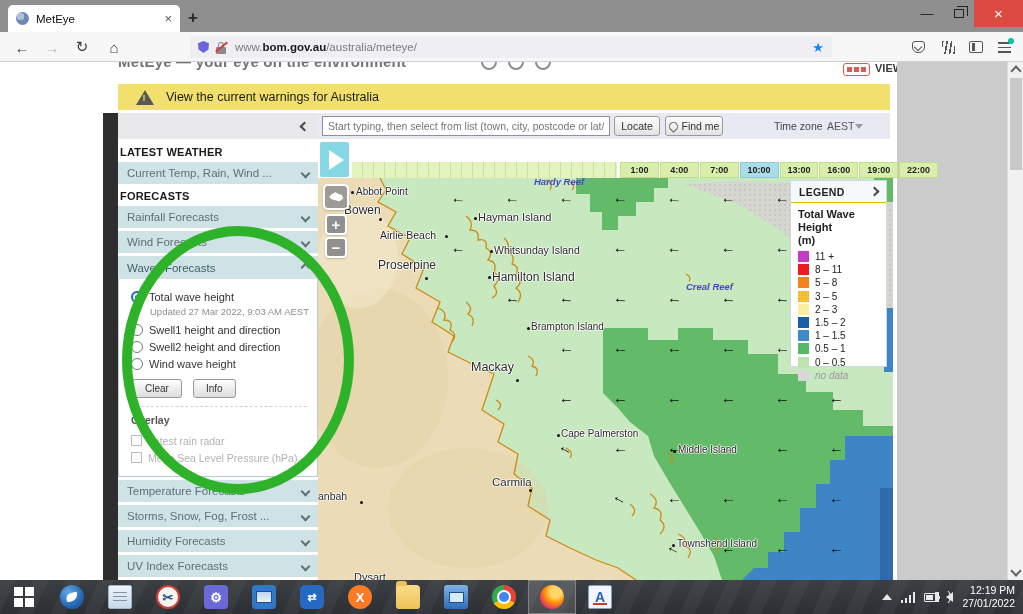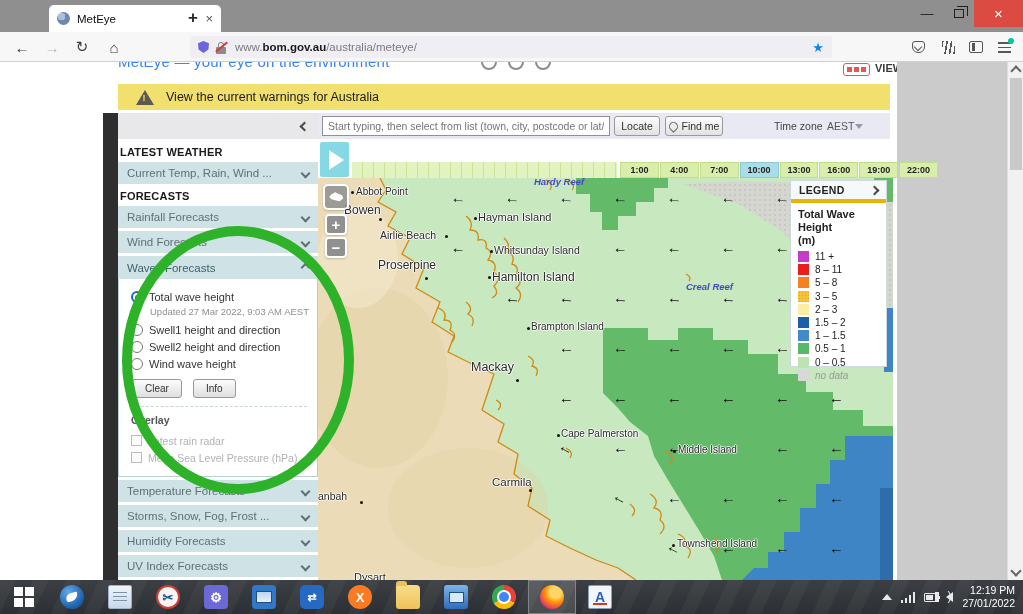--- a/index.html
+++ b/index.html
@@ -1,21 +1,21 @@
 <!DOCTYPE html>
 <html><head>
 <meta charset="utf-8">
 <style>
   *{margin:0;padding:0;box-sizing:border-box;}
   html,body{width:1023px;height:614px;overflow:hidden;}
   body{font-family:"Liberation Sans",sans-serif;background:#fff;position:relative;}
   .screen{position:absolute;inset:0;width:1023px;height:614px;overflow:hidden;background:#fff;}
   
   .tabbar{position:absolute;left:0;top:0;width:1023px;height:32px;background:#8f8f8f;}
-  .tab{position:absolute;left:8px;top:5px;width:172px;height:27px;background:#fff;border-radius:5px 5px 0 0;display:flex;align-items:center;padding:0 8px;margin-left:41px;}
+  .tab{position:absolute;left:8px;top:5px;width:172px;height:27px;background:#fff;border-radius:5px 5px 0 0;display:flex;align-items:center;padding:0 8px;}
   .favicon{width:13px;height:13px;border-radius:50%;background:radial-gradient(circle at 35% 35%,#aebfd8 0 30%,#6f87b5 31% 100%);margin-right:7px;flex:none;}
   .tab-title{font-size:11.5px;color:#0c0c0d;flex:1;}
   .tab-close{color:#555;font-size:13px;line-height:1;}
   .newtab{position:absolute;left:188px;top:8px;color:#2a2a2a;font-size:17px;font-weight:bold;}
   .wc{position:absolute;top:0;height:27px;display:flex;align-items:center;justify-content:center;color:#1a1a1a;}
   .wc-min{left:912px;width:30px;font-size:13px;}
   .wc-rest{left:944px;width:30px;}
   .rest-glyph{width:10px;height:9px;border:1.5px solid #222;position:relative;background:#8f8f8f;}
   .rest-glyph::before{content:"";position:absolute;left:2px;top:-4px;width:10px;height:9px;border:1.5px solid #222;border-bottom:none;border-left:none;}
   .wc-close{left:974px;width:49px;background:#dc4b42;color:#fff;font-size:15px;}
@@ -32,21 +32,21 @@
   .url-star{color:#0a84ff;font-size:13px;margin-left:4px;}
   .pocket{width:13px;height:12px;border:1.6px solid #55555a;border-radius:3px 3px 6px 6px;position:relative;}
   .pocket::before{content:"";position:absolute;left:2px;top:2px;width:5px;height:5px;border-right:1.6px solid #55555a;border-bottom:1.6px solid #55555a;transform:rotate(45deg);}
   .library{width:13px;height:13px;background:repeating-linear-gradient(100deg,#55555a 0 1.6px,transparent 1.6px 4.4px);}
   .readerview{width:14px;height:12px;border:1.5px solid #55555a;border-radius:2px;position:relative;}
   .readerview::before{content:"";position:absolute;left:1.5px;top:1px;width:3px;height:8px;background:#55555a;}
   .hamburger{width:13px;height:11px;background:repeating-linear-gradient(#55555a 0 1.8px,transparent 1.8px 4.6px);position:relative;}
   .hamburger::after{content:"";position:absolute;right:-3px;top:-4px;width:6px;height:6px;border-radius:50%;background:#00c8a0;}
   
   .page{position:absolute;left:0;top:62px;width:1023px;height:518px;background:#fff;overflow:hidden;}
-  .pg-title{position:absolute;left:118px;top:-9px;font-size:15px;font-weight:normal;color:#3b82f6;letter-spacing:.2px;white-space:nowrap;}
+  .pg-title{position:absolute;left:118px;top:-9px;font-size:15px;font-weight:bold;color:#737373;letter-spacing:.2px;white-space:nowrap;}
   .pg-circle{position:absolute;top:-8px;width:16px;height:16px;border:2px solid #8d8d8d;border-radius:50%;}
   .views-ic{position:absolute;left:843px;top:1px;width:27px;height:13px;border:1.5px solid #e05a55;border-radius:3px;display:flex;align-items:center;justify-content:center;gap:2px;}
   .views-ic i{width:5px;height:5px;background:#e05a55;display:block;}
   .views-lab{position:absolute;left:875px;top:0;font-size:11px;font-weight:bold;color:#3a3a3a;}
   .banner{position:absolute;left:118px;top:22px;width:772px;height:26px;background:#f2e06e;display:flex;align-items:center;}
   .warn-tri{width:0;height:0;border-left:9px solid transparent;border-right:9px solid transparent;border-bottom:15px solid #5a5a52;margin-left:18px;position:relative;}
   .warn-tri::after{content:"!";position:absolute;left:-2.5px;top:3px;font-size:9px;font-weight:bold;color:#f2e06e;}
   .banner-text{font-size:12.5px;color:#1a1a1a;margin-left:12px;}
   .darkstrip{position:absolute;left:103px;top:51px;width:15px;height:467px;background:#2e2e2e;}
   .gray-right{position:absolute;left:897px;top:0;width:110px;height:518px;background:#cbcbcb;}
@@ -96,21 +96,21 @@
   .map{position:absolute;left:318px;top:116px;width:575px;height:402px;background:#c8e8bf;overflow:hidden;}
   .map svg.base{position:absolute;left:0;top:0;}
   .arr{position:absolute;font-size:15px;color:#0a0a0a;line-height:1;}
   .mlabel{position:absolute;color:#2a2a2a;white-space:nowrap;text-shadow:1px 0 0 #ffffffcc,-1px 0 0 #ffffffcc,0 1px 0 #ffffffcc,0 -1px 0 #ffffffcc;}
   .mdot{position:absolute;width:3px;height:3px;background:#111;border-radius:50%;}
   .reef{position:absolute;color:#4747c2;font-style:italic;font-size:9.5px;font-weight:bold;white-space:nowrap;}
   .mctl-home{position:absolute;left:5px;top:6px;width:26px;height:26px;background:#8f8f8fd9;border:2px solid #fff;border-radius:5px;box-shadow:0 1px 2px #0003;}
   .aus{position:absolute;left:3px;top:5px;width:16px;height:12px;background:#fff;clip-path:polygon(20% 30%,45% 10%,68% 25%,88% 35%,95% 62%,72% 85%,45% 78%,22% 68%,8% 50%);}
   .mctl-zoom{position:absolute;left:7px;width:22px;height:21px;background:#909090;border:2px solid #fff;border-radius:4px;color:#fff;font-size:15px;font-weight:bold;display:flex;align-items:center;justify-content:center;line-height:0;box-shadow:0 1px 2px #0003;}
   .legend{position:absolute;left:472px;top:2px;width:97px;height:187px;background:#fff;border:1px solid #cdd9dd;}
-  .leg-head{height:22px;background:#f6f9fa;border-bottom:4px solid #eab308;display:flex;align-items:center;justify-content:space-between;padding:0 8px;}
+  .leg-head{height:22px;background:#f6f9fa;border-bottom:1px solid #eab308;display:flex;align-items:center;justify-content:space-between;padding:0 8px;}
   .leg-title-txt{font-size:10.5px;font-weight:bold;color:#222;letter-spacing:.3px;}
   .leg-body{padding:5px 7px;}
   .leg-name{font-size:11px;font-weight:bold;color:#222;line-height:13px;margin-bottom:3px;}
   .leg-row{display:flex;align-items:center;gap:6px;height:13.2px;}
   .leg-sw{width:11px;height:11px;flex:none;}
   .leg-lab{font-size:10px;color:#222;}
   .leg-row.nodata .leg-lab{color:#999;font-style:italic;}
   
   .vscroll{position:absolute;left:1007px;top:62px;width:16px;height:518px;background:#f1f1f1;border-left:1px solid #ddd;}
   .vs-arrow{position:absolute;left:4px;width:8px;height:8px;}

